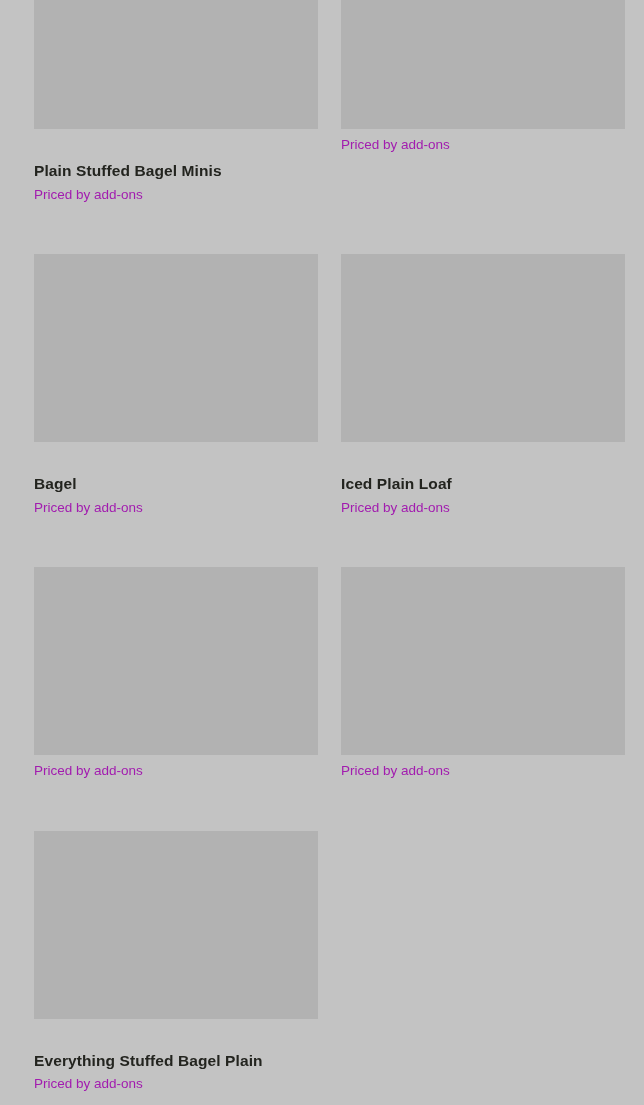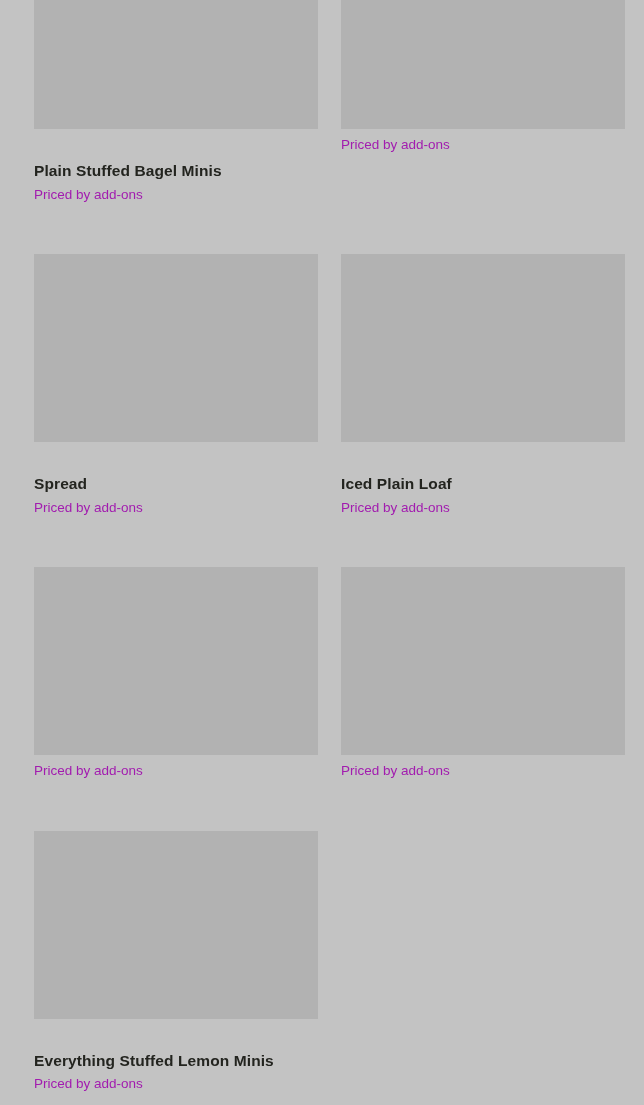--- a/index.html
+++ b/index.html
@@ -76,21 +76,21 @@
     </div>
 
   </div>
 
   <div class="row-spacer"></div>
 
   <div class="grid">
 
     <div class="card">
       <div class="thumb tall"></div>
-      <div class="card-title">Spread</div>
+      <div class="card-title">Bagel</div>
       <div class="card-sub">Priced by add-ons</div>
     </div>
 
     <div class="card">
       <div class="thumb tall"></div>
       <div class="card-title">Iced Plain Loaf</div>
       <div class="card-sub">Priced by add-ons</div>
     </div>
 
   </div>
@@ -110,21 +110,21 @@
     </div>
 
   </div>
 
   <div class="row-spacer"></div>
 
   <div class="grid">
 
     <div class="card">
       <div class="thumb tall"></div>
-      <div class="card-title">Everything Stuffed Lemon Minis</div>
+      <div class="card-title">Everything Stuffed Bagel Plain</div>
       <div class="card-sub">Priced by add-ons</div>
     </div>
 
     <div class="card empty"></div>
 
   </div>
 
   <div class="row-spacer-b"></div>
 
 </div>

